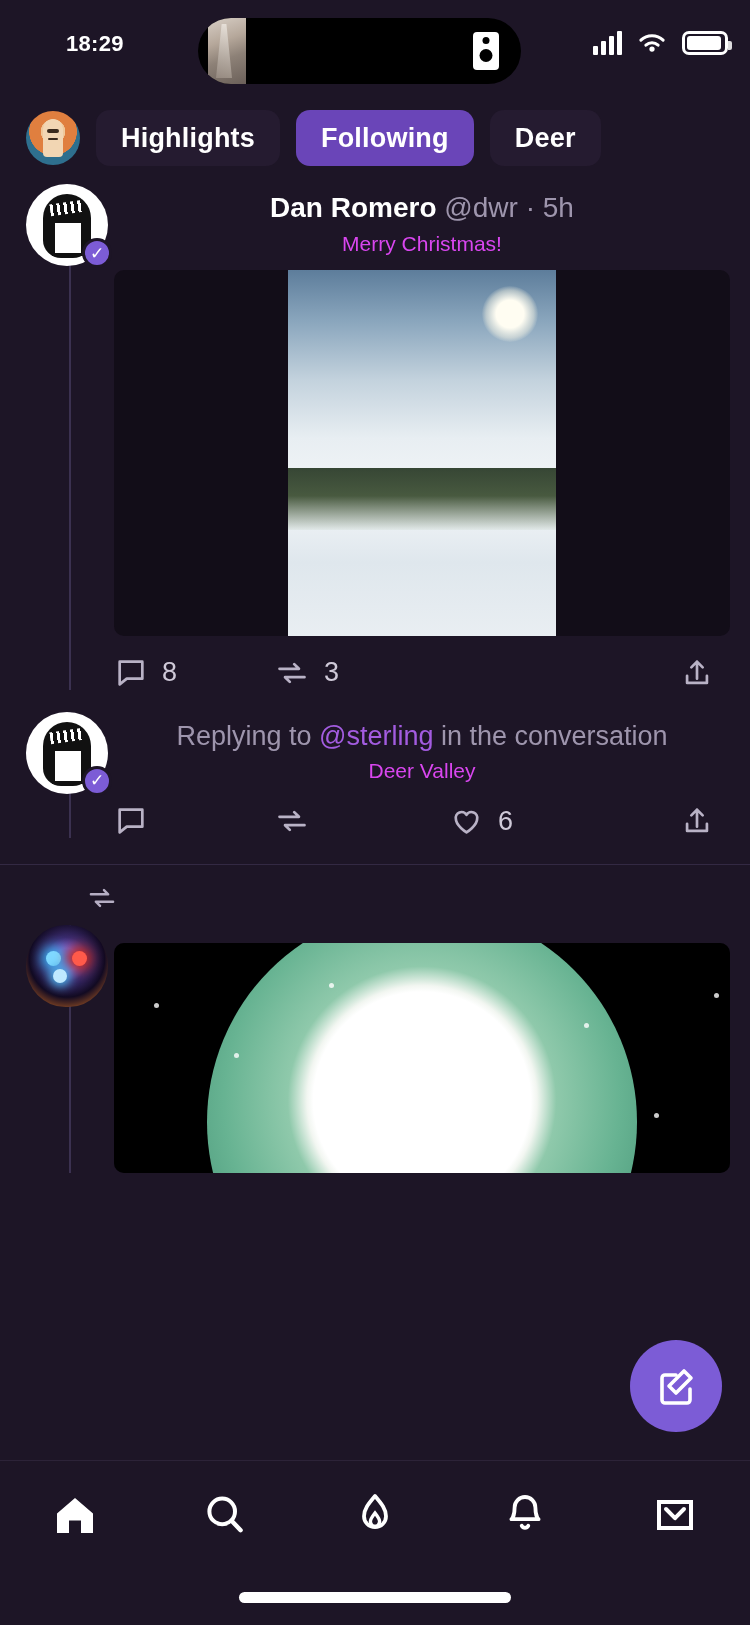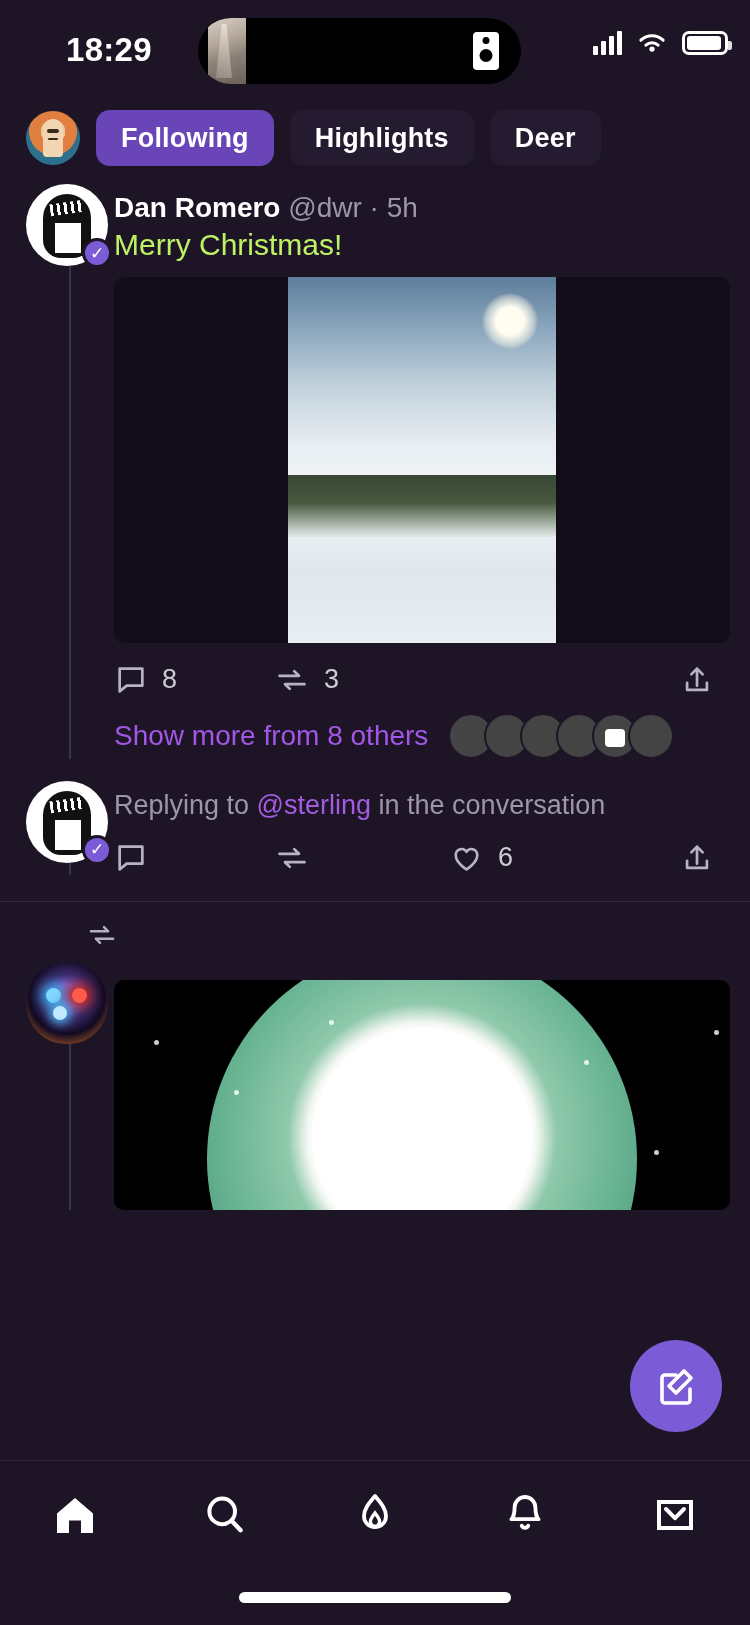--- a/index.html
+++ b/index.html
@@ -8,21 +8,21 @@
     background:#1d1526;
     font-family:"Liberation Sans", sans-serif;
     overflow:hidden;
   }
   .phone { position:relative; width:750px; height:1625px; background:#1d1526; }
 
   
   .statusbar { position:relative; height:100px; }
   .status-time {
     position:absolute; left:66px; top:31px;
-    font-size:33px; font-weight:600; color:#ffffff; letter-spacing:.3px;
+    font-size:22px; font-weight:600; color:#ffffff; letter-spacing:.3px;
   }
   .dynamic-island {
     position:absolute; left:198px; top:18px;
     width:323px; height:66px; background:#000; border-radius:34px;
     overflow:hidden;
   }
   .island-thumb {
     position:absolute; left:10px; top:0; width:38px; height:66px;
     background:linear-gradient(160deg,#d8cfc6 0%,#b6a89b 35%,#8d8177 60%,#6b6059 100%);
   }
@@ -116,28 +116,28 @@
   .av-j4ck .eye2{
     position:absolute; left:27px; top:44px; width:14px; height:14px; border-radius:50%;
     background:#bfe9ff; box-shadow:0 0 10px 4px #4aa9e0;
   }
   .badge {
     position:absolute; right:-4px; bottom:-2px; width:30px; height:30px; border-radius:50%;
     background:#7c5cd6; border:3px solid #1d1526; z-index:3;
     display:flex; align-items:center; justify-content:center;
     color:#fff; font-size:17px; line-height:1;
   }
-  .body { flex:1; min-width:0; padding-top:6px; }
+  .body { flex:1; min-width:0; padding-top:6px;text-align:center; }
 
   .namerow { font-size:28px; line-height:1.25; white-space:nowrap; }
   .dispname { color:#fff; font-weight:700; }
   .handle, .dot, .time { color:#9e95ad; font-weight:400; }
   .replyline { font-size:27px; color:#9e95ad; margin-top:3px; }
   .replyline .mention { color:#a35ce0; }
-  .casttext { font-size:30px; color:#bef264; line-height:1.32; white-space:pre-wrap; }
+  .casttext { font-size:21px; color:#d946ef; line-height:1.32; margin-top:5px; white-space:pre-wrap; }
 
   .media {
     margin:12px 0 0 0; height:366px; background:#120d18; border-radius:10px; overflow:hidden;
     position:relative;
   }
   .media-snow {
     position:absolute; left:50%; transform:translateX(-50%); top:0; bottom:0; width:268px;
     background:
       linear-gradient(180deg,#5d7d9b 0%,#8aa6bd 14%,#c3d2dd 30%,#e8eef2 46%,#f3f6f8 62%,#dfe7ed 80%,#e9eef2 100%);
   }
@@ -231,22 +231,22 @@
         <path d="M12 15.6a1.9 1.9 0 1 0 0-3.8 1.9 1.9 0 0 0 0 3.8z" fill="#fff"></path>
         <path d="M7.6 10.9a6.6 6.6 0 0 1 8.8 0" stroke="#fff" stroke-width="2.2" fill="none" stroke-linecap="round"></path>
         <path d="M4 7.3a11.6 11.6 0 0 1 16 0" stroke="#fff" stroke-width="2.2" fill="none" stroke-linecap="round"></path>
       </svg>
       <div class="batt"></div>
     </div>
   </div>
 
   <div class="tabbar">
     <div class="me-avatar"></div>
+    <div class="tab">Highlights</div>
     <div class="tab active">Following</div>
-    <div class="tab">Highlights</div>
     <div class="tab">Deer</div>
   </div>
 
   <div class="feed">
 
     <div class="post">
       <div class="row">
         <div class="av-col">
           <div class="thread-line"></div>
           <div class="avatar av-dwr">
@@ -280,48 +280,38 @@
               </svg>
               <span>3</span>
             </div>
             <div class="act act-s">
               <svg width="34" height="34" viewBox="0 0 24 24">
                 <path d="M12 16V4m0 0L8 8m4-4 4 4M5 14v5h14v-5" fill="none" stroke="#b9b2c6" stroke-width="1.9" stroke-linecap="round" stroke-linejoin="round"></path>
               </svg>
             </div>
           </div>
 
-          <div class="showmore">
-            <span class="lbl">Show more from 8 others</span>
-            <span class="facepile">
-              <i class="fp1"></i>
-                <i class="fp2"></i>
-                <i class="fp3"></i>
-                <i class="fp4"></i>
-                <i class="fp5"></i>
-                <i class="fp6"></i>
-            </span>
-          </div>
         </div>
       </div>
     </div>
 
     <div class="post" style="margin-top:22px">
       <div class="row">
         <div class="av-col">
           <div class="thread-line"></div>
           <div class="avatar av-dwr">
             <div class="face"></div>
             <div class="badge">✓</div>
           </div>
         </div>
         <div class="body">
           <div class="replyline">
             <span>Replying to </span><span class="mention">@sterling</span><span> in the conversation</span>
           </div>
+          <div class="casttext">Deer Valley</div>
 
           <div class="actions">
             <div class="act act-c">
               <svg width="34" height="34" viewBox="0 0 24 24">
                 <path d="M4 4h16v12H9l-5 4z" fill="none" stroke="#b9b2c6" stroke-width="1.9" stroke-linejoin="round"></path>
               </svg>
               <span></span>
             </div>
             <div class="act act-r">
               <svg width="36" height="34" viewBox="0 0 26 24">

